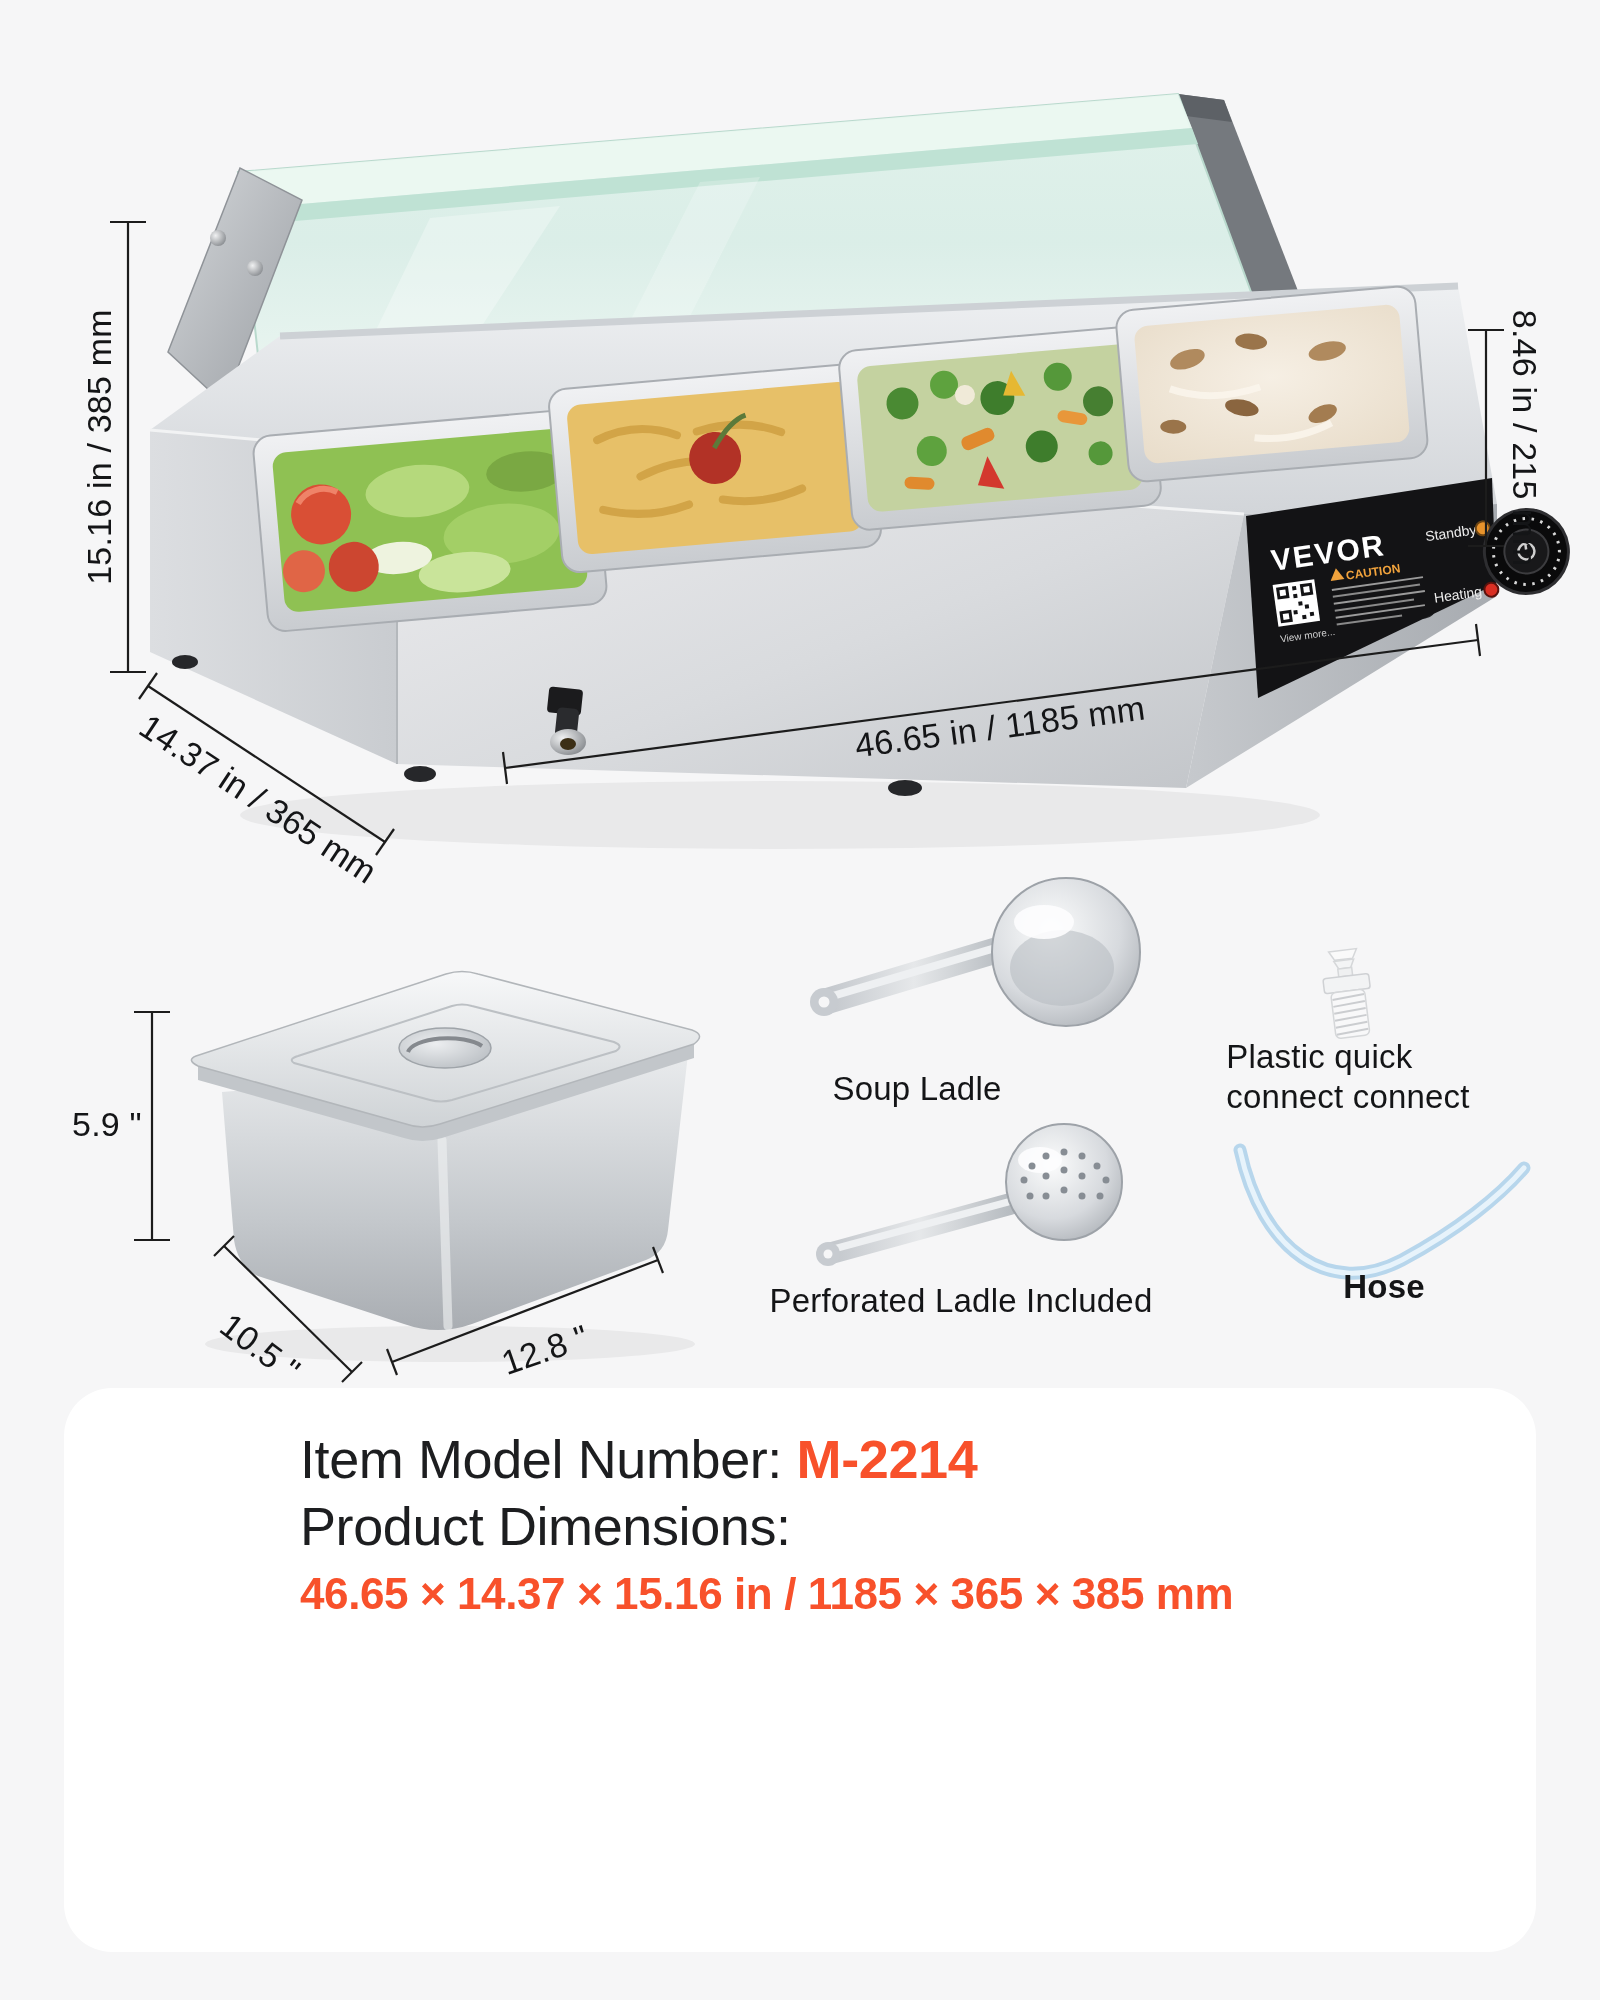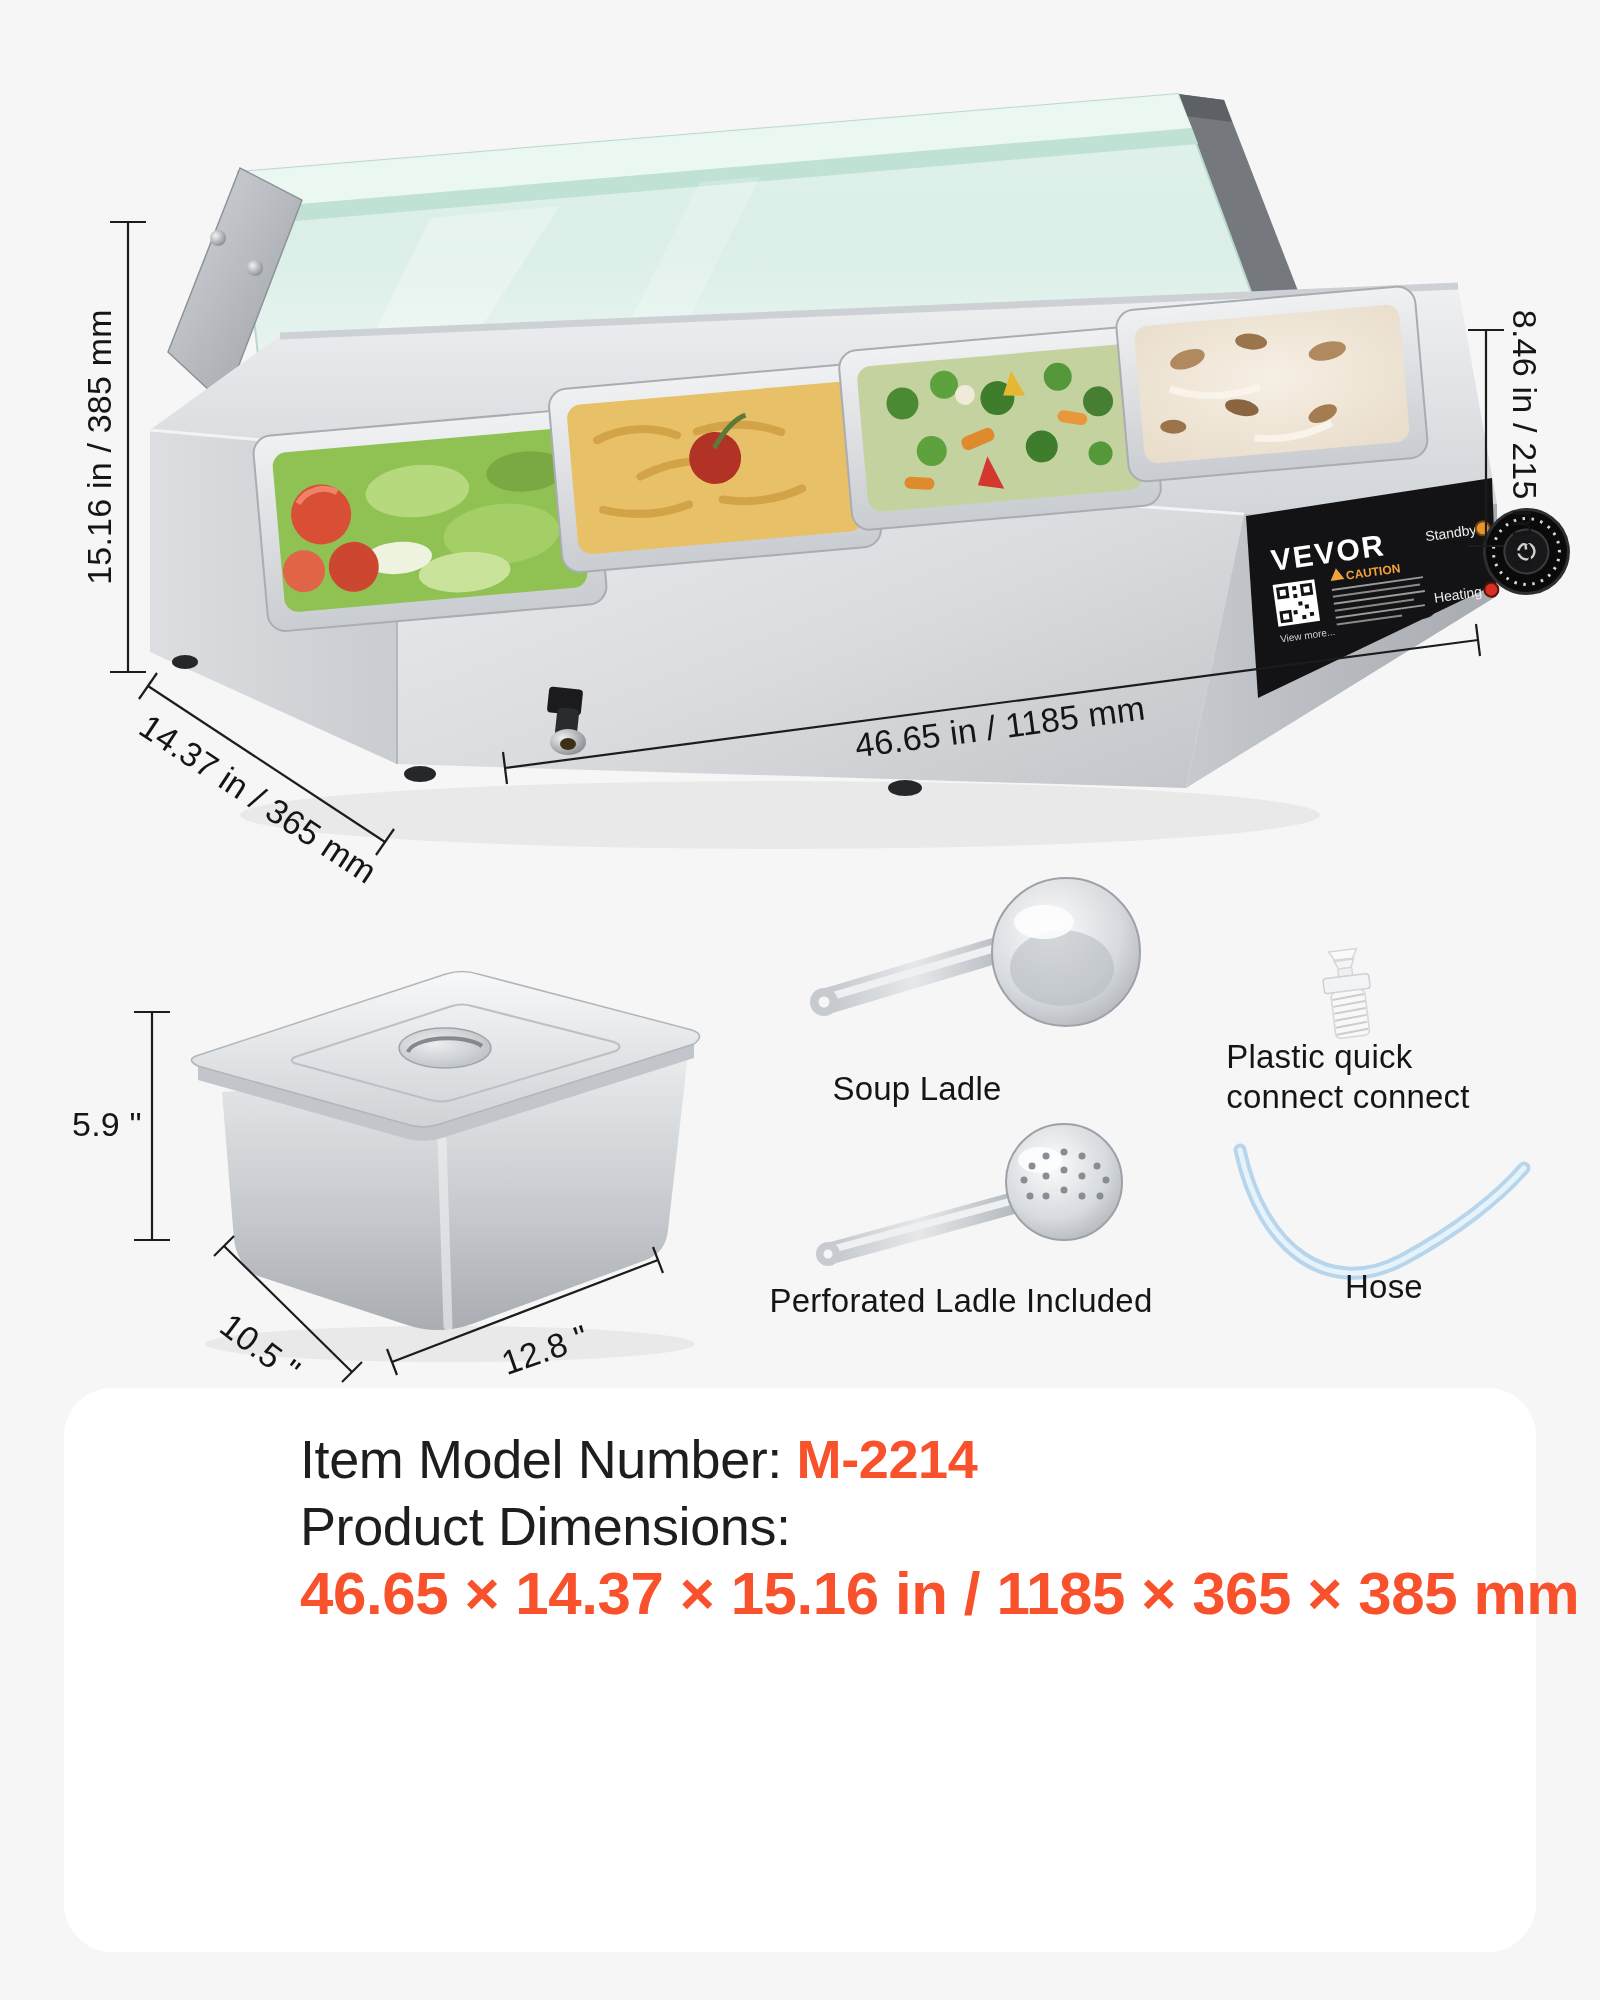--- a/index.html
+++ b/index.html
@@ -28,21 +28,21 @@
     position:absolute;left:64px;top:1388px;width:1472px;height:564px;
     background:#ffffff;border-radius:48px;
   }
   .spec-lines{position:absolute;left:236px;top:38px;}
   .spec-row{
     font-size:54px;letter-spacing:-.4px;line-height:66.5px;
     color:#1d1e20;white-space:nowrap;
   }
   .spec-value{color:#f8512b;font-weight:700;}
   .spec-dims{
-    font-size:60px;letter-spacing:-.4px;line-height:70px;
+    font-size:44px;letter-spacing:-.4px;line-height:70px;
     color:#f8512b;font-weight:700;white-space:nowrap;
   }
 </style>
 </head>
 <body>
 
 <div class="stage">
 
   <svg class="art" width="1600" height="2000" viewBox="0 0 1600 2000">
     <defs>
@@ -355,21 +355,21 @@
   <div class="label dim" style="left:107px;top:1124px;">5.9 "</div>
   <div class="label dim rot-pd" style="left:260px;top:1348px;">10.5 "</div>
   <div class="label dim rot-pw" style="left:545px;top:1350px;">12.8 "</div>
 
   <div class="label acc-label" style="left:917px;top:1089px;">Soup Ladle</div>
   <div class="label acc-label" style="left:961px;top:1287px;margin-top:14px;">Perforated Ladle Included</div>
   <div class="label acc-label acc-2line" style="left:1348px;top:1077px;">
     <div>Plastic quick</div>
     <div>connect connect</div>
   </div>
-  <div class="label acc-label" style="left:1384px;top:1287px;">Hose</div>
+  <div class="label acc-label" style="left:1384px;top:1287px;font-weight:bold;">Hose</div>
 
   <div class="spec-card">
     <div class="spec-lines">
       <div class="spec-row"><span>Item Model Number: </span><span class="spec-value">M-2214</span></div>
       <div class="spec-row"><span>Product Dimensions: </span></div>
       <div class="spec-dims">46.65 × 14.37 × 15.16 in / 1185 × 365 × 385 mm</div>
     </div>
   </div>
 
 </div>

